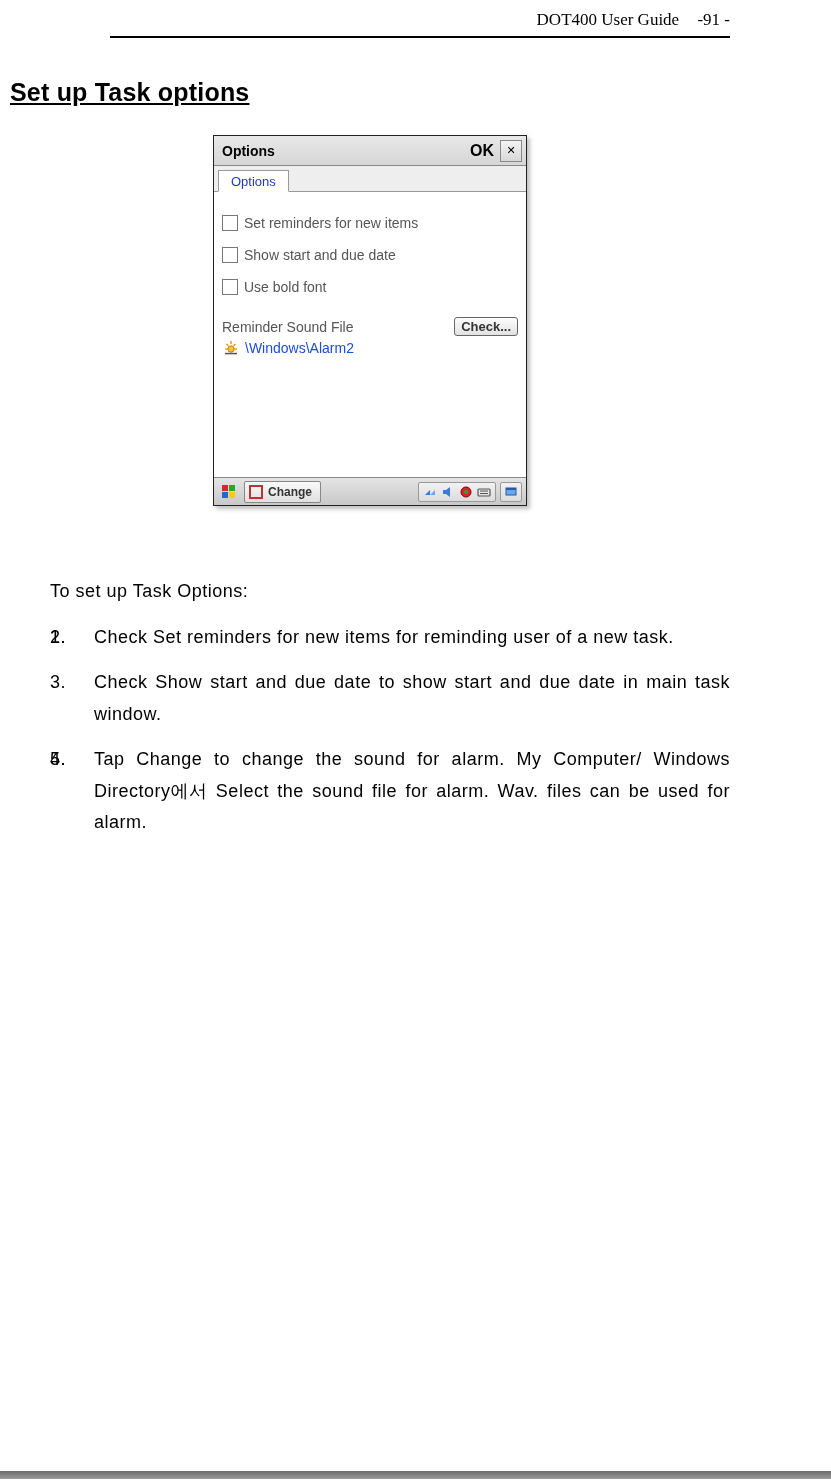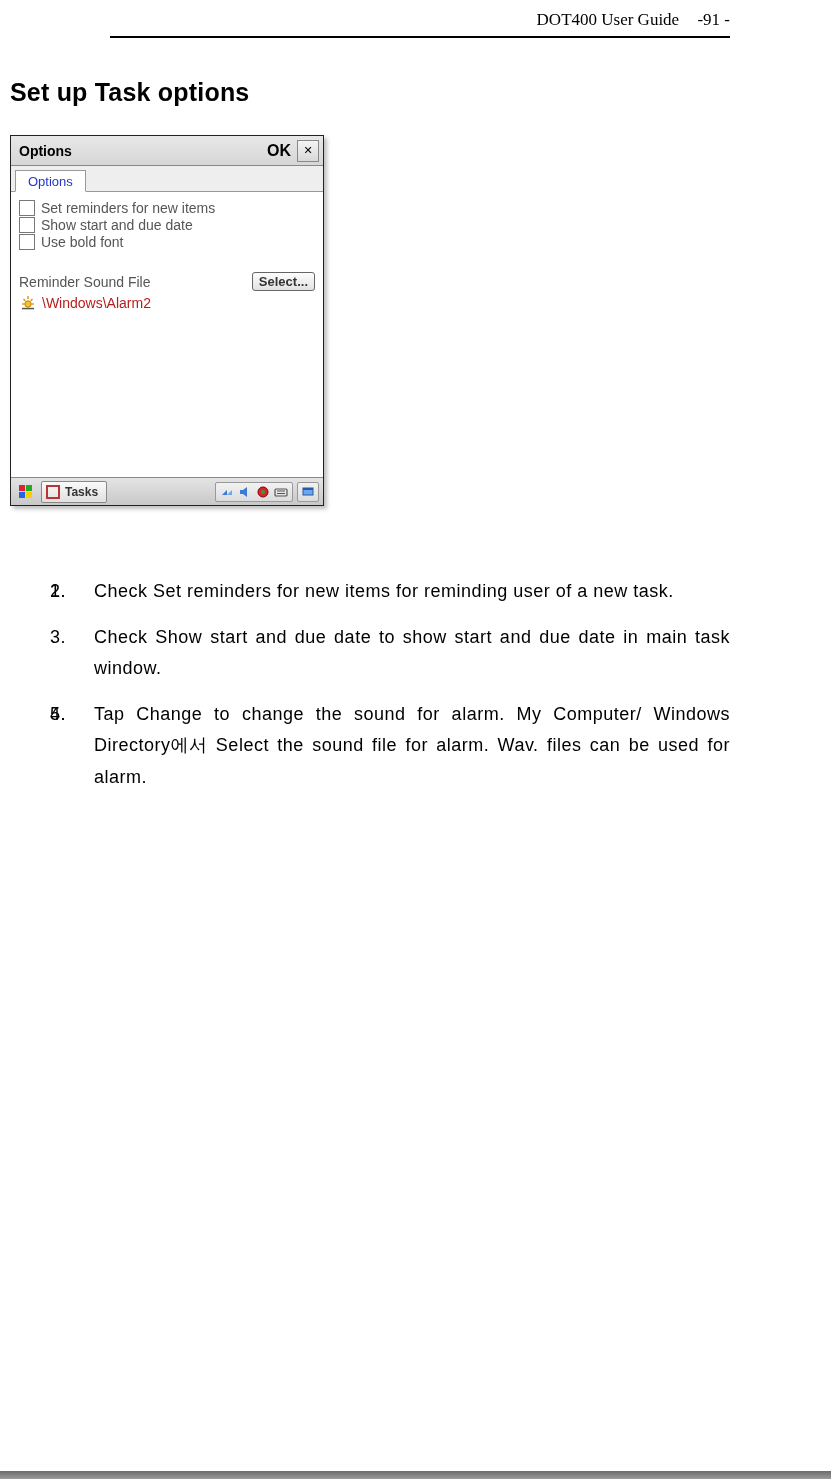--- a/index.html
+++ b/index.html
@@ -24,23 +24,25 @@
     border-bottom: 2px solid #000;
     margin: 0 0 0 100px;
   }
   .header span { margin-left: 14px; }
   .section-title {
     font-family: Verdana, Tahoma, sans-serif;
     font-weight: bold;
     font-size: 25px;
     margin: 40px 0 28px 0;
     letter-spacing: 0.2px;
+    text-decoration: underline;
   }
   .screenshot-wrap {
     display: flex;
+    justify-content: center;
     margin-bottom: 70px;
   }
   .screenshot {
     width: 314px;
     border: 1px solid #222;
     font-family: Tahoma, sans-serif;
     font-size: 13px;
     background: #fff;
     box-shadow: 3px 3px 4px rgba(0,0,0,0.25);
   }
@@ -93,21 +95,21 @@
     top: 1px;
   }
   .dialog-body {
     background: #fff;
     padding: 7px 8px 4px 8px;
     height: 285px;
   }
   .chk-row {
     display: flex;
     align-items: center;
-    margin: 1px 0;
+    margin: 16px 0;
     font-size: 14px;
     color: #555;
   }
   .chk {
     width: 16px;
     height: 16px;
     border: 1px solid #777;
     margin-right: 6px;
     background: #fff;
   }
@@ -126,21 +128,21 @@
     padding: 1px 6px;
     font-weight: bold;
     color: #333;
     border-radius: 3px;
   }
   .sound-row {
     display: flex;
     align-items: center;
     margin-top: 4px;
     font-size: 14px;
-    color: #b91c1c;
+    color: #1d4ed8;
   }
   .sun-icon {
     width: 18px; height: 16px; margin-right: 5px;
     display: inline-flex; align-items:center; justify-content:center;
   }
   .sun-icon svg { width:16px; height:16px; }
   .taskbar {
     height: 28px;
     background: linear-gradient(#e4e4e4,#c8c8c8);
     border-top: 1px solid #888;
@@ -256,21 +258,21 @@
           <span>Show start and due date</span>
         </div>
         <div class="chk-row">
           <span class="chk"></span>
           <span>Use bold font</span>
         </div>
 
         <div class="reminder-block">
           <div class="reminder-label">
             <span>Reminder Sound File</span>
-            <span class="change-btn">Select...</span>
+            <span class="change-btn">Check...</span>
           </div>
           <div class="sound-row">
             <span class="sun-icon">
               <svg viewBox="0 0 16 16">
                   <circle cx="8" cy="9" r="3.2" fill="#f6c12b" stroke="#b8860b" stroke-width="1"></circle>
                   <g stroke="#e08a00" stroke-width="1.3">
                     <line x1="8" y1="1" x2="8" y2="4"></line>
                     <line x1="2" y1="9" x2="4.5" y2="9"></line>
                     <line x1="11.5" y1="9" x2="14" y2="9"></line>
                     <line x1="3.5" y1="4" x2="5.3" y2="5.8"></line>
@@ -288,21 +290,21 @@
         <span class="start-flag">
           <svg viewBox="0 0 16 16" width="18" height="16">
             <rect x="1" y="1" width="6" height="6" fill="#d23"></rect>
             <rect x="8" y="1" width="6" height="6" fill="#2a2"></rect>
             <rect x="1" y="8" width="6" height="6" fill="#26d"></rect>
             <rect x="8" y="8" width="6" height="6" fill="#fc0"></rect>
           </svg>
         </span>
         <span class="task-pill">
           <span class="clip-icon"></span>
-          <span>Tasks</span>
+          <span>Change</span>
         </span>
         <span class="tray">
           <span class="ic">
               <svg viewBox="0 0 14 14">
                 <path d="M2 10 L7 5 L7 10 Z" fill="#3a7bd5"></path>
                 <path d="M7 10 L12 5 L12 10 Z" fill="#6ba8f0"></path>
               </svg>
             </span>
           <span class="ic">
               <svg viewBox="0 0 14 14">
@@ -328,20 +330,21 @@
               <rect x="2" y="3" width="10" height="7" fill="#6ba8f0" stroke="#2759a5" stroke-width="1"></rect>
               <rect x="2" y="3" width="10" height="2" fill="#2759a5"></rect>
             </svg>
         </span>
       </div>
 
     </div>
   </div>
 
   <div class="instructions">
+    <p class="intro">To set up Task Options:</p>
     <ol class="steps">
       <li><span class="num">1.</span></li>
       <li><span class="num">2.</span><span>Check Set reminders for new items for reminding user of a new task.</span></li>
       <li><span class="num">3.</span><span>Check Show start and due date to show start and due date in main task window.</span></li>
       <li><span class="num">4.</span></li>
       <li><span class="num">5.</span><span>Tap Change to change the sound for alarm. My Computer/ Windows Directory에서 Select the sound file for alarm. Wav. files can be used for alarm.</span></li>
     </ol>
   </div>
 </div>
 

